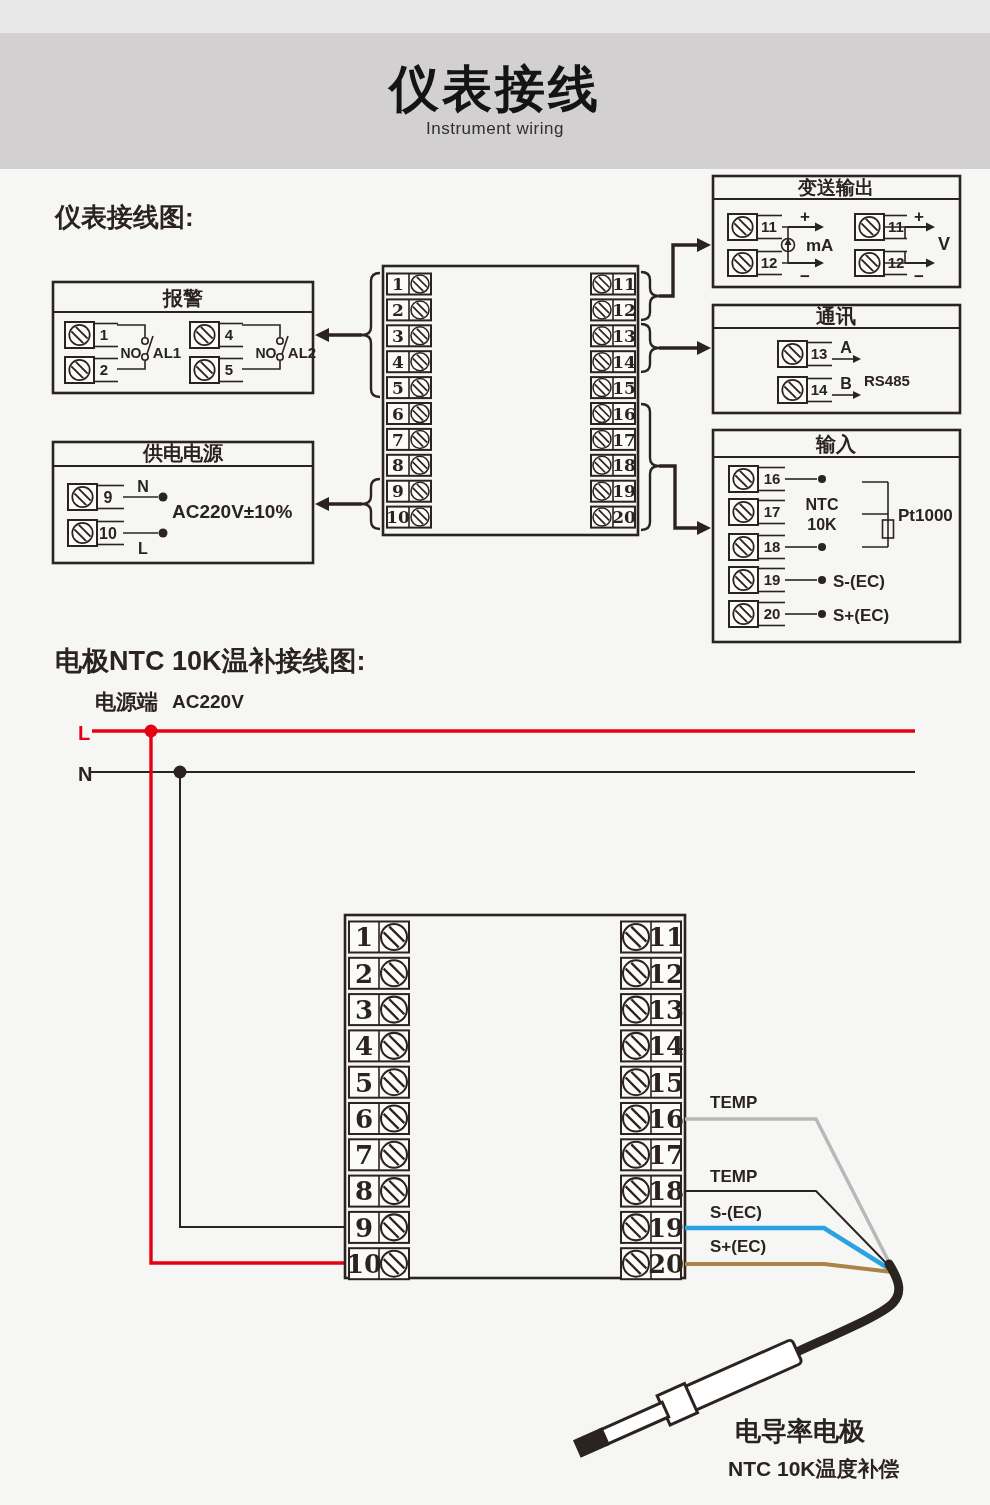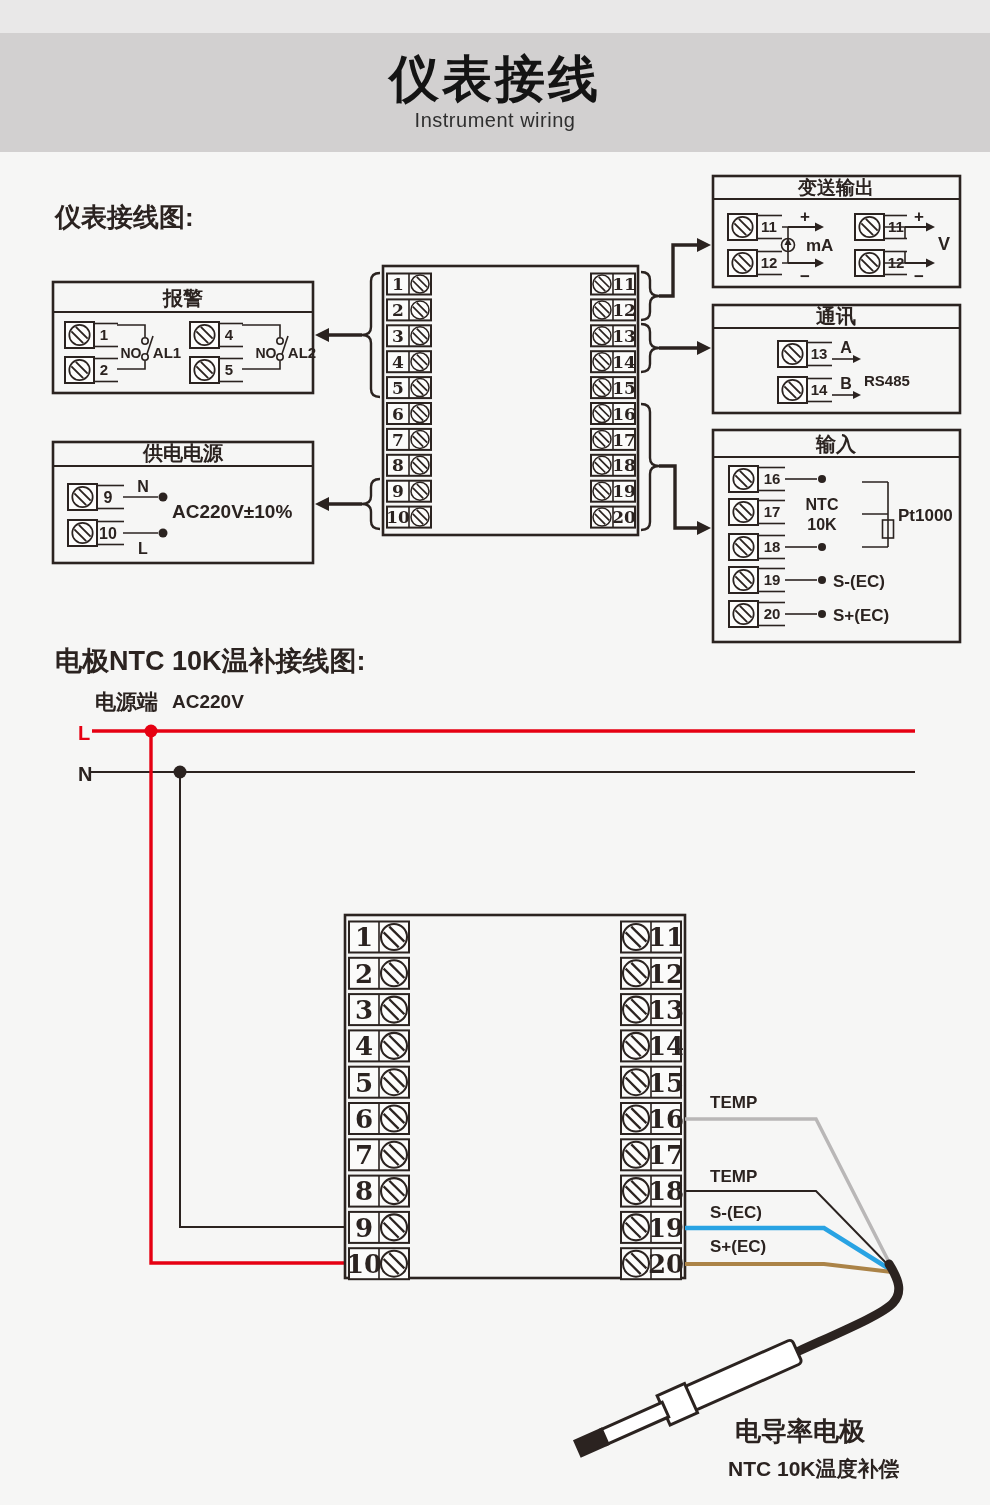--- a/index.html
+++ b/index.html
@@ -3,24 +3,24 @@
 <meta charset="utf-8">
 <style>
   :root{
     --ink:#2b2320; --red:#e60012; --blue:#29a3e3; --brown:#ab8347;
     --graywire:#b9b7b7; --bg:#f6f6f5; --band:#d2d0d0; --strip:#e9e8e8;
   }
   html,body{margin:0;padding:0;background:#e0e0e0;}
   .page{width:990px;height:1505px;position:relative;background:var(--bg);
         overflow:hidden;font-family:"Liberation Sans",sans-serif;}
   .strip{position:absolute;left:0;top:0;width:990px;height:33px;background:var(--strip);}
-  .band{position:absolute;left:0;top:33px;width:990px;height:119px;background:var(--band);
+  .band{position:absolute;left:0;top:33px;width:990px;height:136px;background:var(--band);
         display:flex;flex-direction:column;align-items:center;justify-content:center;}
   .title{font-size:50px;font-weight:bold;color:#141414;letter-spacing:3px;line-height:1.05;}
-  .subtitle{font-size:20px;color:#2f2f2f;margin-top:4px;letter-spacing:0.5px;}
+  .subtitle{font-size:17px;color:#2f2f2f;margin-top:4px;letter-spacing:0.5px;}
   svg{position:absolute;left:0;top:150px;}
   svg text{fill:var(--ink);font-family:"Liberation Sans",sans-serif;font-weight:bold;}
   .serif{font-family:"DejaVu Serif","Liberation Serif",serif;font-weight:bold;}
   .ln{stroke:var(--ink);fill:none;stroke-width:2;}
   .thin{stroke-width:1.6;}
   .box{fill:none;stroke:var(--ink);stroke-width:2.6;}
   .cell{fill:#fbfbfa;stroke:var(--ink);stroke-width:2;}
   .conn{stroke:var(--ink);fill:none;stroke-width:3.4;}
   .arrow{fill:var(--ink);stroke:none;}
   .dot{fill:var(--ink);stroke:none;}

